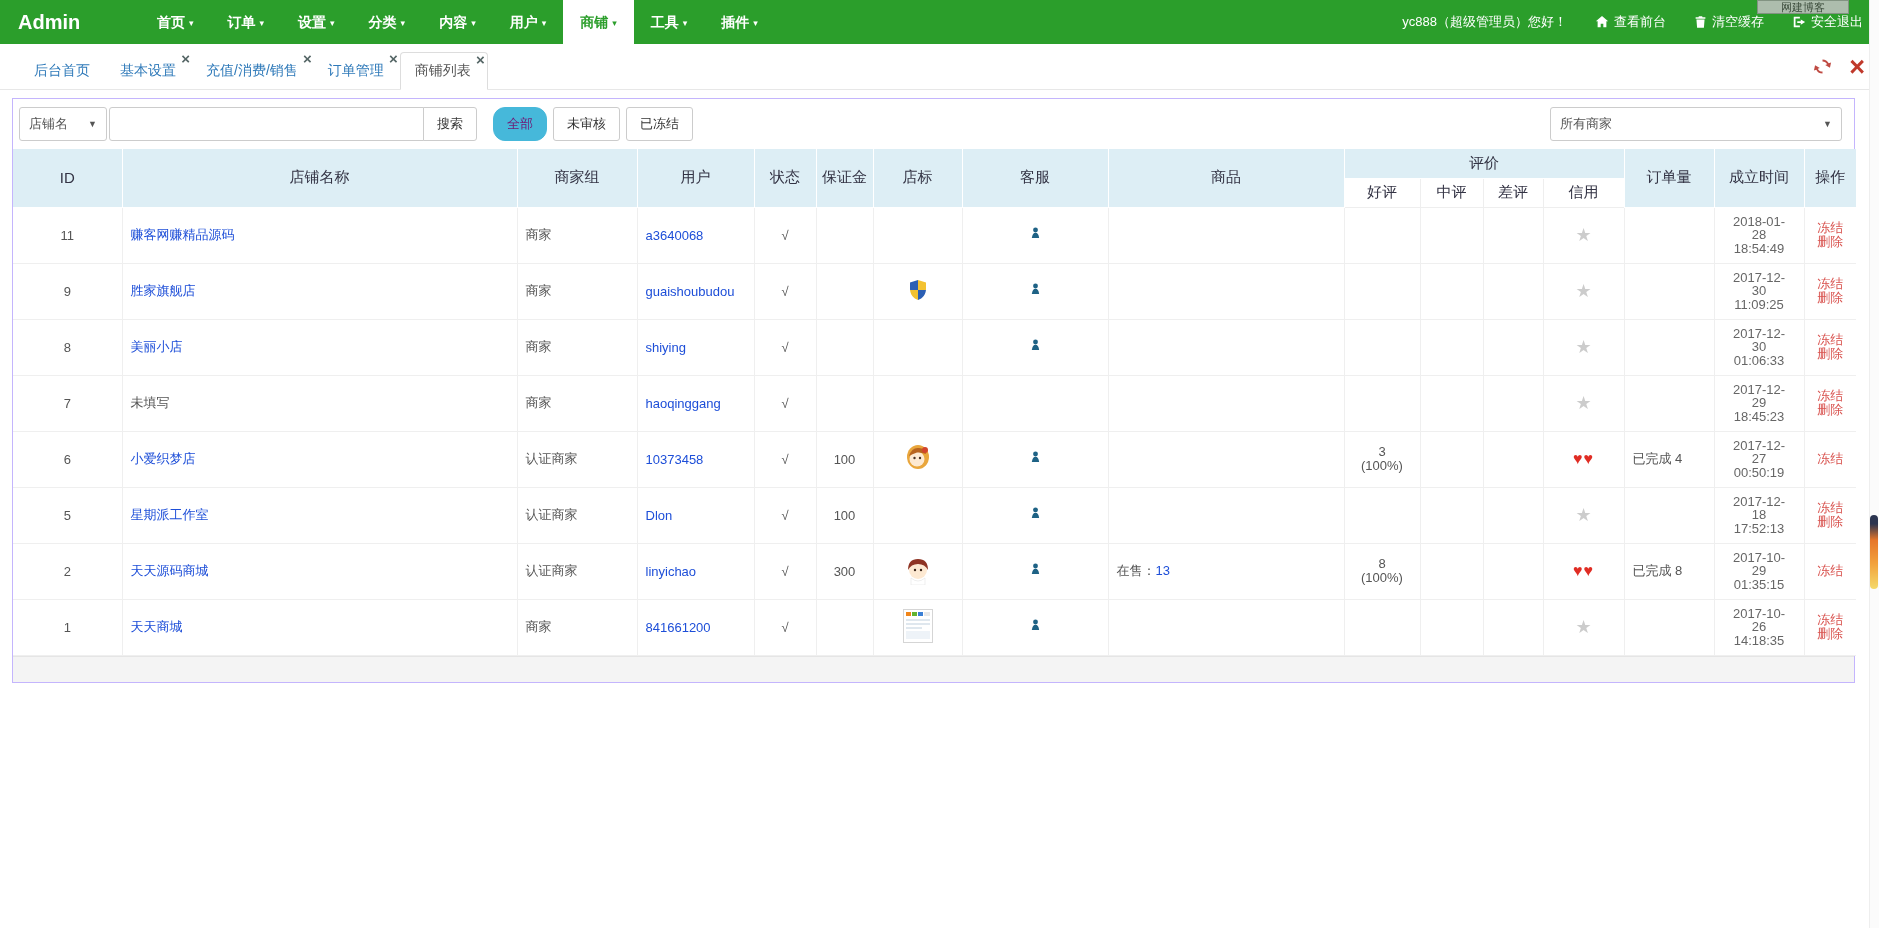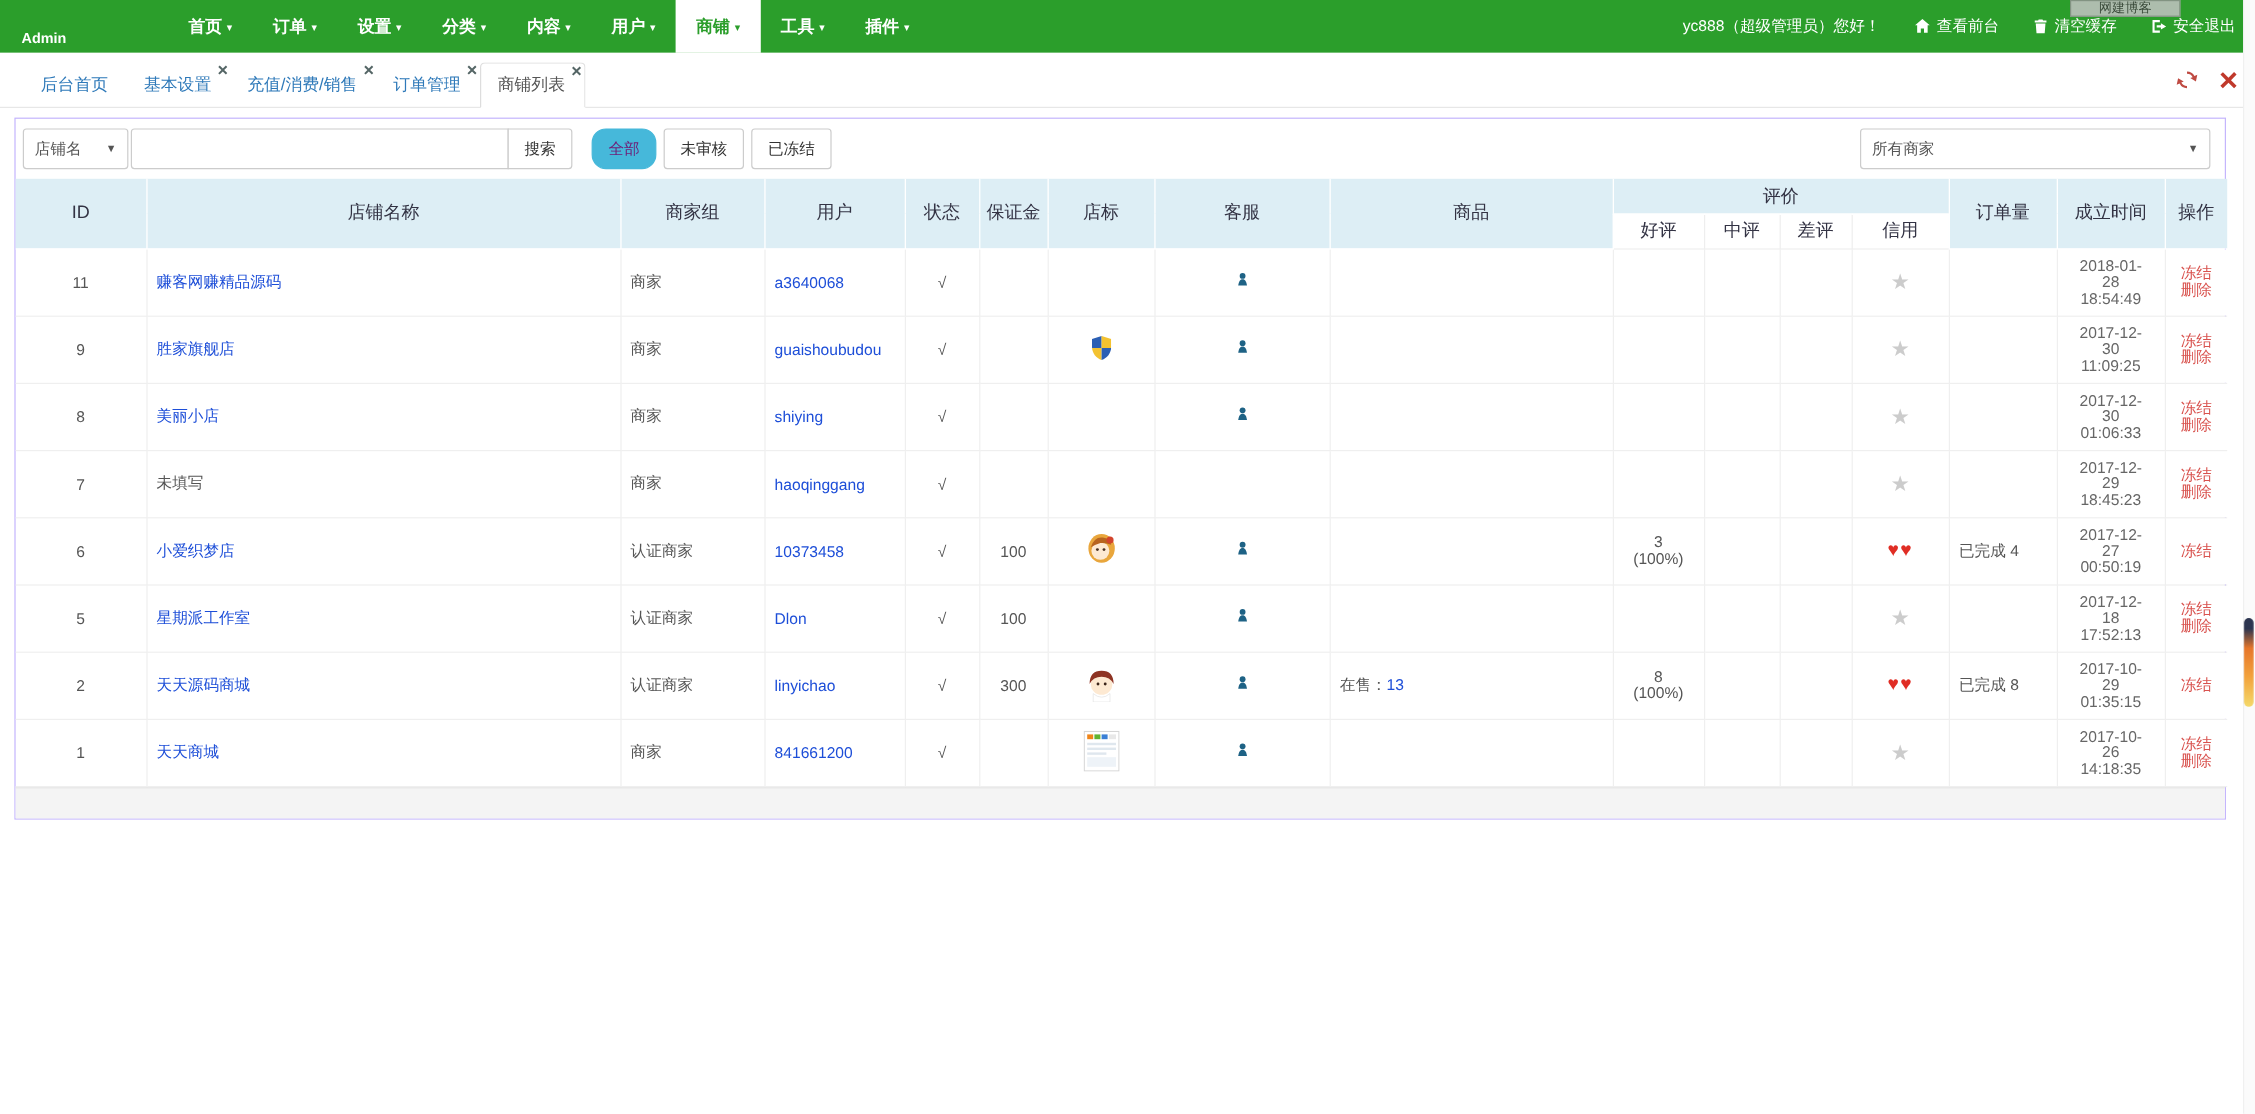--- a/index.html
+++ b/index.html
@@ -1,30 +1,30 @@
 <!DOCTYPE html>
 <html><head>
 <meta charset="utf-8">
 <style>
   * { margin:0; padding:0; box-sizing:border-box; }
   html,body { width:1879px; height:928px; overflow:hidden; background:#fff;
     font-family:"Liberation Sans","DejaVu Sans",sans-serif; }
 
   
   .navbar { position:relative; height:44px; background:#2b9e2b; display:flex; align-items:stretch; }
-  .brand { color:#fff; font-size:12px; font-weight:bold; line-height:44px; padding:10px 18px; width:140px; }
+  .brand { color:#fff; font-size:20px; font-weight:bold; line-height:44px; padding:0 18px; width:140px; }
   .nav-items { display:flex; }
   .nav-item { color:#fff; font-size:14px; font-weight:bold; line-height:44px; padding:0 17px; cursor:pointer; white-space:nowrap; }
   .nav-item .caret { font-size:9px; margin-left:4px; vertical-align:1px; }
   .nav-item.active { background:#fff; color:#2b9e2b; }
   .nav-right { margin-left:auto; display:flex; align-items:center; gap:28px; padding-right:16px; color:#fff; font-size:13px; }
   .nav-action { display:flex; align-items:center; gap:5px; cursor:pointer; white-space:nowrap; }
   .nav-action svg { display:block; }
 
-  .overlay-tip { position:absolute; top:0; right:62px; width:92px; height:14px; background:#b9c0b9;
+  .overlay-tip { position:absolute; top:0; right:30px; width:92px; height:14px; background:#b9c0b9;
     border:1px solid #8a938a; color:#3c443c; font-size:11px; line-height:13px; text-align:center;
     overflow:hidden; z-index:30; opacity:.92; }
 
   
   .tabbar { height:46px; background:#fff; border-bottom:1px solid #e7e7e7; display:flex; align-items:stretch; position:relative; }
   .tab-list { display:flex; padding-left:20px; }
   .tab { position:relative; display:flex; align-items:center; padding:0 16px 0 14px; font-size:14px; color:#2e79b9; cursor:pointer; white-space:nowrap; margin-top:8px; height:38px; }
   .tab .tab-close { position:absolute; top:1px; right:2px; font-size:15px; font-weight:bold; color:#566; line-height:12px; cursor:pointer; }
   .tab.active { background:#fff; border:1px solid #ddd; border-bottom:1px solid #fff; border-radius:4px 4px 0 0; color:#555; margin-bottom:-1px; z-index:2; }
   .tab-actions { margin-left:auto; display:flex; align-items:center; gap:16px; padding-right:14px; }

